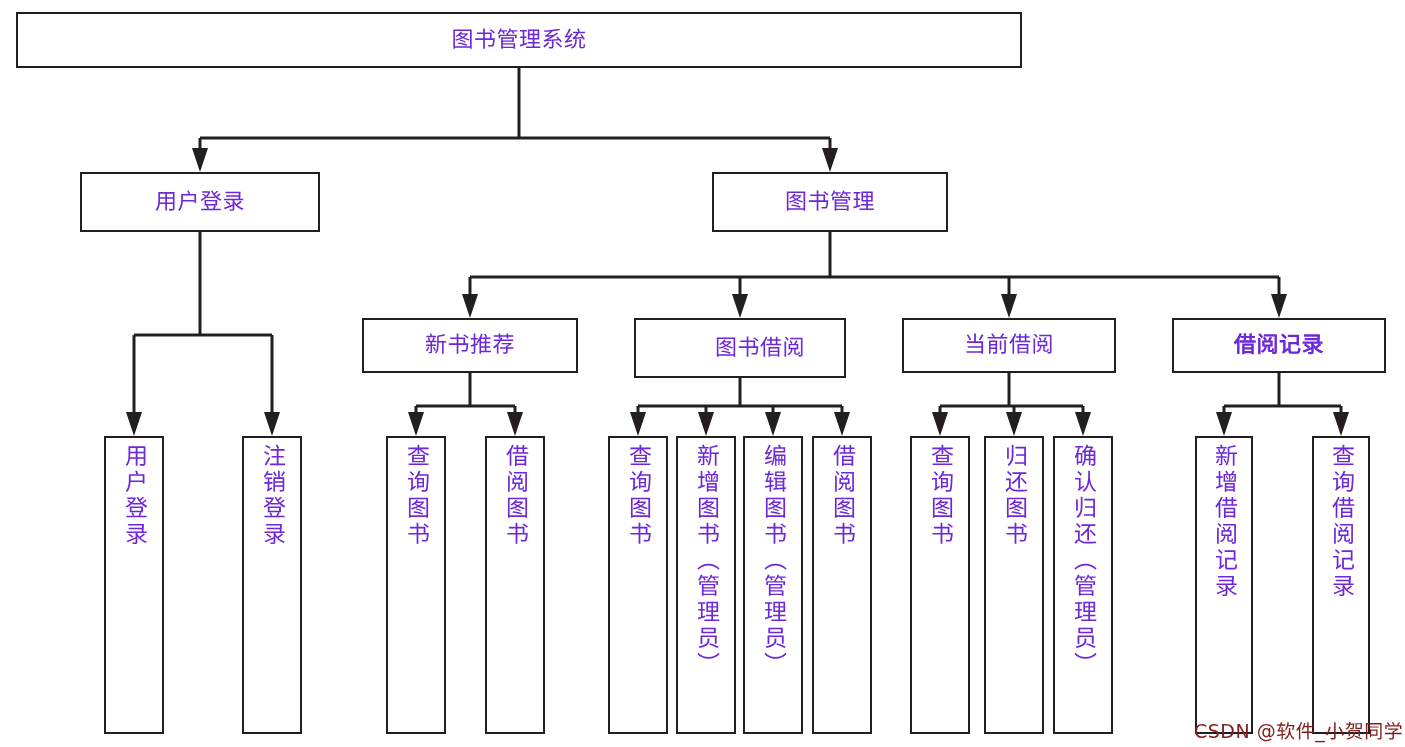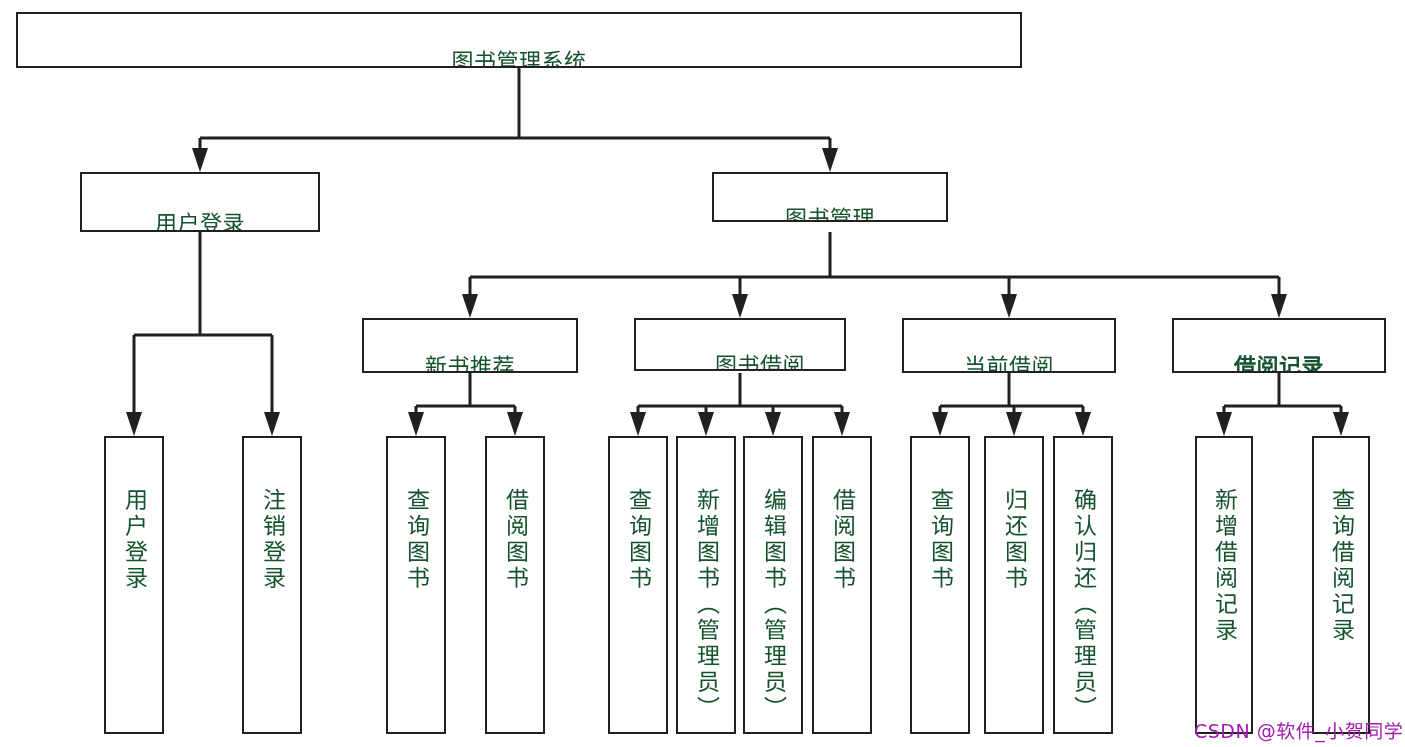--- a/index.html
+++ b/index.html
@@ -31,26 +31,25 @@
     box-sizing: border-box;
     background: #ffffff;
     border: 2px solid #737373;
     display: flex;
     align-items: center;
     justify-content: center;
     overflow: hidden;
   }
   .node.root      { border-width: 2px; }
   .node-label {
-    color: #14532d;
+    color: #6d28d9;
     line-height: 1.12;
     text-align: center;
     white-space: pre;
     letter-spacing: 0.5px;
-    margin-top: 44px;
   }
   .node.root .node-label,
   .node.level1 .node-label,
   .node.level2 .node-label {
     font-size: 22px;
   }
   .node.leaf {
     align-items: flex-start;
     justify-content: center;
     padding-top: 6px;
@@ -138,27 +137,27 @@
       </g>
   </svg>
 
   <div id="node-layer">
       <div class="node root" style="left: 16px; top: 12px; width: 1006px; height: 56px; border-color: rgb(35, 31, 32); background: rgb(255, 255, 255);">
         <span class="node-label">图书管理系统</span>
       </div>
       <div class="node level1" style="left: 80px; top: 172px; width: 240px; height: 60px; border-color: rgb(35, 31, 32); background: rgb(255, 255, 255);">
         <span class="node-label">用户登录</span>
       </div>
-      <div class="node level1" style="left: 712px; top: 172px; width: 236px; height: 50px; border-color: rgb(35, 31, 32); background: rgb(255, 255, 255);">
+      <div class="node level1" style="left: 712px; top: 172px; width: 236px; height: 60px; border-color: rgb(35, 31, 32); background: rgb(255, 255, 255);">
         <span class="node-label">图书管理</span>
       </div>
       <div class="node level2" style="left: 362px; top: 318px; width: 216px; height: 55px; border-color: rgb(35, 31, 32); background: rgb(255, 255, 255);">
         <span class="node-label">新书推荐</span>
       </div>
-      <div class="node level2" style="left: 634px; top: 318px; width: 212px; height: 53px; border-color: rgb(35, 31, 32); background: rgb(255, 255, 255); padding-left: 40px;">
+      <div class="node level2" style="left: 634px; top: 318px; width: 212px; height: 60px; border-color: rgb(35, 31, 32); background: rgb(255, 255, 255); padding-left: 40px;">
         <span class="node-label">图书借阅</span>
       </div>
       <div class="node level2" style="left: 902px; top: 318px; width: 214px; height: 55px; border-color: rgb(35, 31, 32); background: rgb(255, 255, 255);">
         <span class="node-label">当前借阅</span>
       </div>
       <div class="node level2" style="left: 1172px; top: 318px; width: 214px; height: 55px; border-color: rgb(35, 31, 32); background: rgb(255, 255, 255); font-weight: bold;">
         <span class="node-label">借阅记录</span>
       </div>
       <div class="node leaf" style="left: 104px; top: 436px; width: 60px; height: 298px; border-color: rgb(35, 31, 32); background: rgb(255, 255, 255);">
         <span class="node-label">用户登录</span>
@@ -194,14 +193,14 @@
         <span class="node-label">确认归还（管理员）</span>
       </div>
       <div class="node leaf" style="left: 1195px; top: 436px; width: 58px; height: 298px; border-color: rgb(35, 31, 32); background: rgb(255, 255, 255);">
         <span class="node-label">新增借阅记录</span>
       </div>
       <div class="node leaf" style="left: 1312px; top: 436px; width: 58px; height: 298px; border-color: rgb(35, 31, 32); background: rgb(255, 255, 255);">
         <span class="node-label">查询借阅记录</span>
       </div>
     </div>
 
-  <div class="watermark" style="left: 1194px; top: 716px; color: #a21caf;">CSDN @软件_小贺同学</div>
+  <div class="watermark" style="left: 1194px; top: 716px; color: #7f1d1d;">CSDN @软件_小贺同学</div>
 </div>
 
 </body></html>

